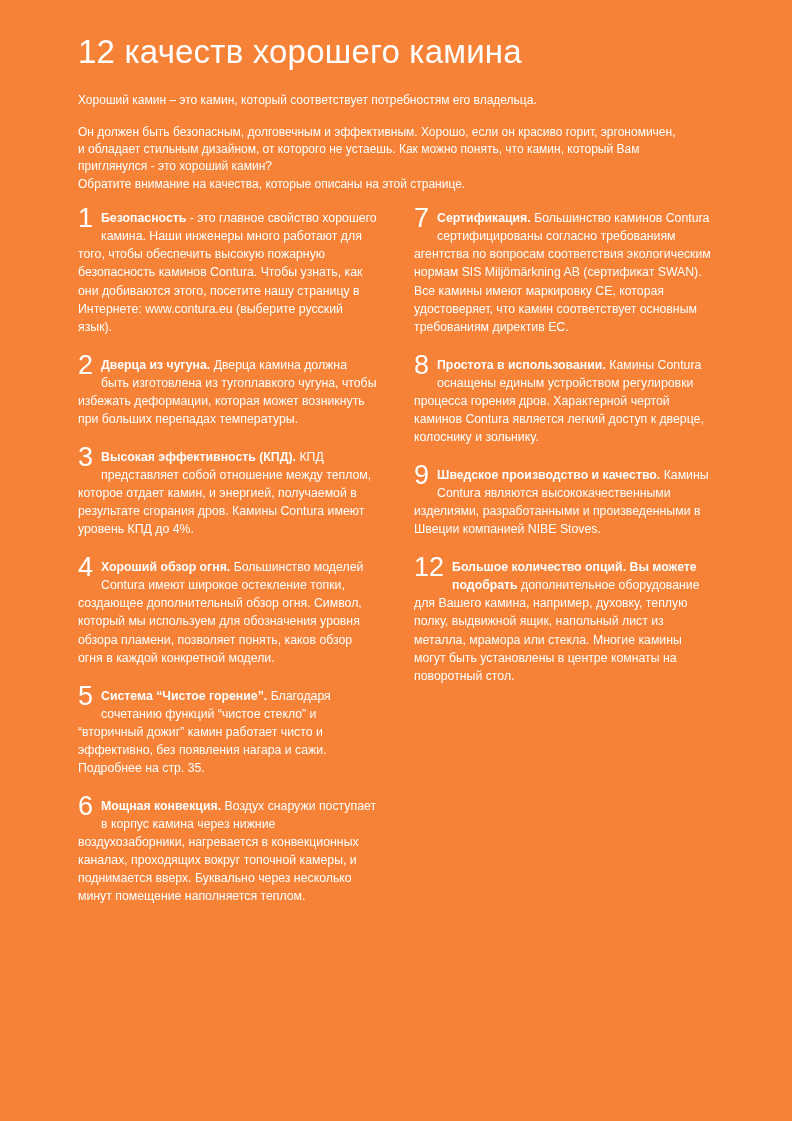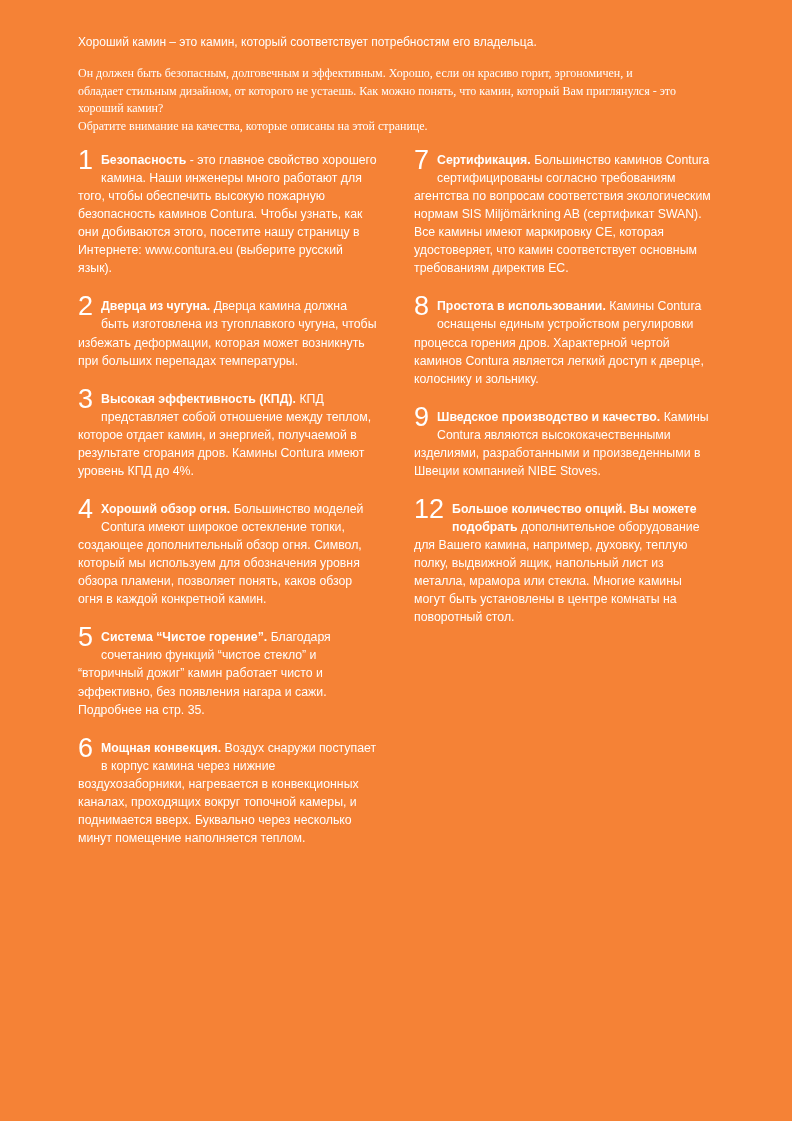--- a/index.html
+++ b/index.html
@@ -70,24 +70,25 @@
     content: "";
     display: block;
     clear: both;
   }
 </style>
 </head>
 <body>
 
 <div class="page">
 
+  <h1 class="title">12 качеств хорошего камина</h1>
 
   <div class="intro">
     <p>Хороший камин – это камин, который соответствует потребностям его владельца.</p>
-    <p style="white-space:pre-line;font-family:Liberation Serif, serif;">Он должен быть безопасным, долговечным и эффективным. Хорошо, если он красиво горит, эргономичен, и обладает стильным дизайном, от которого не устаешь. Как можно понять, что камин, который Вам приглянулся - это хороший камин?
+    <p style="white-space:pre-line;">Он должен быть безопасным, долговечным и эффективным. Хорошо, если он красиво горит, эргономичен, и обладает стильным дизайном, от которого не устаешь. Как можно понять, что камин, который Вам приглянулся - это хороший камин?
 Обратите внимание на качества, которые описаны на этой странице.</p>
   </div>
 
   <div class="columns">
 
     <div class="col">
 
       <div class="item clearfix">
         <span class="num-inline">1</span>
         <div class="text-wrap"><b>Безопасность</b><span> - это главное свойство хорошего камина.  Наши инженеры много работают для того, чтобы обеспечить высокую пожарную безопасность каминов Contura. Чтобы узнать, как они добиваются этого, посетите нашу страницу в Интернете: www.contura.eu (выберите русский язык).</span></div>
@@ -98,21 +99,21 @@
         <div class="text-wrap"><b>Дверца из чугуна.</b><span> Дверца камина должна быть изготовлена из тугоплавкого чугуна, чтобы избежать деформации, которая может возникнуть при больших перепадах температуры.</span></div>
       </div>
 
       <div class="item clearfix">
         <span class="num-inline">3</span>
         <div class="text-wrap"><b>Высокая эффективность (КПД).</b><span>  КПД представляет собой отношение между теплом, которое отдает камин, и энергией, получаемой в результате сгорания дров. Камины Contura имеют уровень КПД до 4%.</span></div>
       </div>
 
       <div class="item clearfix">
         <span class="num-inline">4</span>
-        <div class="text-wrap"><b>Хороший обзор огня.</b><span> Большинство моделей Contura имеют широкое остекление  топки, создающее дополнительный обзор огня. Символ, который мы используем для обозначения уровня обзора пламени, позволяет понять, каков обзор огня в каждой конкретной камин.</span></div>
+        <div class="text-wrap"><b>Хороший обзор огня.</b><span> Большинство моделей Contura имеют широкое остекление  топки, создающее дополнительный обзор огня. Символ, который мы используем для обозначения уровня обзора пламени, позволяет понять, каков обзор огня в каждой конкретной модели.</span></div>
       </div>
 
       <div class="item clearfix">
         <span class="num-inline">5</span>
         <div class="text-wrap"><b>Система “Чистое горение”.</b><span> Благодаря сочетанию функций “чистое стекло” и “вторичный дожиг” камин работает чисто и эффективно, без появления нагара и сажи. Подробнее на стр.  35.</span></div>
       </div>
 
       <div class="item clearfix">
         <span class="num-inline">6</span>
         <div class="text-wrap"><b>Мощная конвекция.</b><span> Воздух снаружи поступает в корпус камина через нижние воздухозаборники, нагревается в конвекционных каналах, проходящих вокруг топочной камеры, и поднимается вверх. Буквально через несколько минут помещение наполняется теплом.</span></div>

